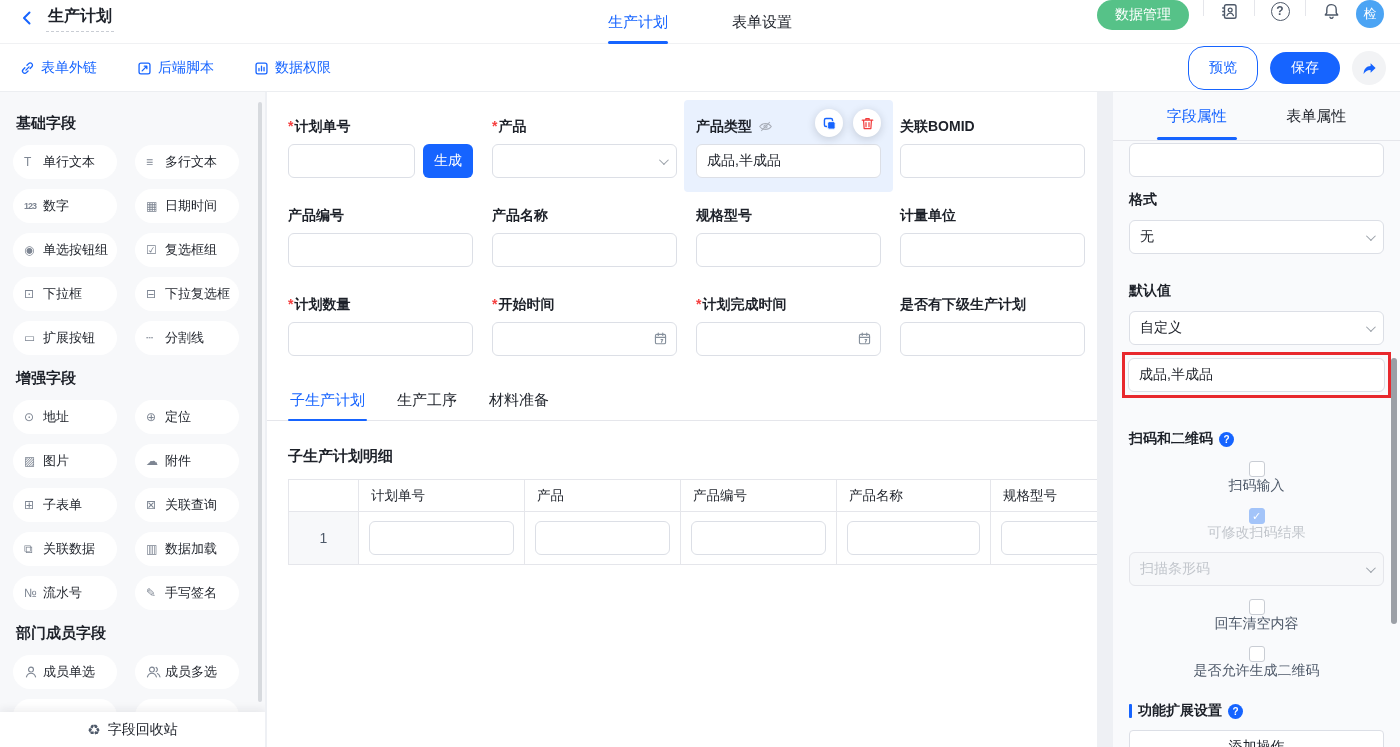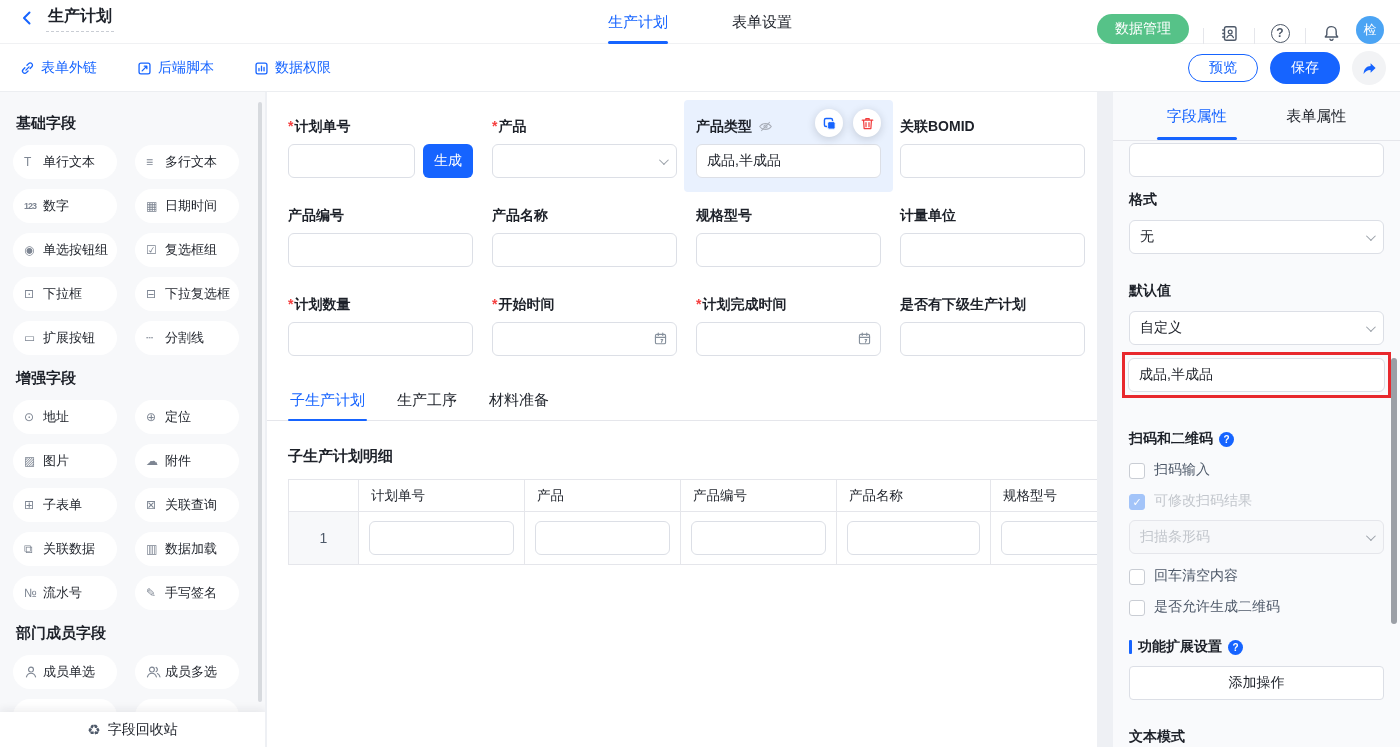--- a/index.html
+++ b/index.html
@@ -9,33 +9,33 @@
 
   
   .header { position:absolute; top:0; left:0; right:0; height:44px; background:#fff; border-bottom:1px solid #f0f1f3; z-index:30; }
   .hdr-left { position:absolute; left:16px; top:0; height:36px; display:flex; align-items:center; gap:8px; }
   .back-btn { width:22px; height:22px; display:flex; align-items:center; justify-content:center; cursor:pointer; }
   .page-title { font-size:16px; font-weight:700; border-bottom:1px dashed #c9cdd4; padding:2px 2px 4px; }
   .hdr-tabs { position:absolute; left:50%; transform:translateX(-50%); top:0; height:44px; display:flex; gap:64px; }
   .hdr-tab { position:relative; display:flex; align-items:center; font-size:15px; color:#1d2129; cursor:pointer; }
   .hdr-tab.active { color:#1664ff; }
   .hdr-tab.active::after { content:""; position:absolute; left:0; right:0; bottom:0; height:3px; background:#1664ff; border-radius:2px; }
-  .hdr-right { position:absolute; right:16px; top:0; height:44px; display:flex; align-items:flex-end; gap:14px; }
+  .hdr-right { position:absolute; right:16px; top:0; height:44px; display:flex; align-items:flex-start; gap:14px; }
   .btn-green { height:30px; padding:0 18px; background:#56c288; color:#fff; border:none; border-radius:16px; font-size:14px; cursor:pointer; }
   .vdiv { width:1px; height:16px; background:#e5e6eb; }
   .hicon { width:22px; height:22px; display:flex; align-items:center; justify-content:center; cursor:pointer; }
   .help-circle { width:19px; height:19px; border:1.4px solid #4e5969; border-radius:50%; display:flex; align-items:center; justify-content:center; font-size:12px; color:#4e5969; font-weight:700; }
   .avatar { width:28px; height:28px; border-radius:50%; background:#4ba4f4; color:#fff; font-size:13px; display:flex; align-items:center; justify-content:center; cursor:pointer; }
 
   
   .toolbar { position:absolute; top:44px; left:0; right:0; height:48px; background:#fff; border-bottom:1px solid #eceef1; z-index:20; }
   .tb-links { position:absolute; left:20px; top:0; height:48px; display:flex; align-items:center; gap:40px; }
   .tb-link { display:flex; align-items:center; gap:6px; color:#1664ff; font-size:14px; cursor:pointer; }
   .tb-right { position:absolute; right:14px; top:0; height:48px; display:flex; align-items:center; gap:12px; }
-  .btn-outline { height:28px; width:70px; border:1px solid #1664ff; color:#1664ff; background:#fff; border-radius:16px; font-size:14px; cursor:pointer; }
+  .btn-outline { height:44px; width:70px; border:1px solid #1664ff; color:#1664ff; background:#fff; border-radius:16px; font-size:14px; cursor:pointer; }
   .btn-primary { height:32px; width:70px; border:none; color:#fff; background:#1664ff; border-radius:16px; font-size:14px; cursor:pointer; }
   .btn-share { width:34px; height:34px; border-radius:50%; background:#f2f3f5; border:none; display:flex; align-items:center; justify-content:center; cursor:pointer; }
 
   
   .sidebar { position:absolute; top:92px; left:0; bottom:0; width:265px; background:#f7f8fa; overflow:hidden; padding:14px 12px 0 13px; }
   .sb-title { font-size:15px; font-weight:700; margin:8px 3px 12px; }
   .sb-grid { display:grid; grid-template-columns:104px 104px; column-gap:18px; row-gap:10px; margin-bottom:14px; }
   .pill { height:34px; background:#fff; border-radius:17px; display:flex; align-items:center; padding:0 8px 0 11px; font-size:13px; color:#1d2129; cursor:pointer; white-space:nowrap; }
   .pill .pi { width:19px; flex:none; color:#7d8592; font-size:12px; display:flex; align-items:center; }
   .pill .pi.sm { font-size:9px; letter-spacing:-1px; font-weight:700; }
@@ -82,21 +82,21 @@
   .p-tab { position:relative; font-size:15px; display:flex; align-items:center; color:#1d2129; cursor:pointer; padding:0 6px; }
   .p-tab.active { color:#1664ff; }
   .p-tab.active::after { content:""; position:absolute; left:-4px; right:-4px; bottom:0; height:3px; background:#1664ff; border-radius:2px; }
   .p-body { padding:0 16px; position:relative; height:calc(100% - 49px); }
   .p-label { font-size:14px; font-weight:700; margin-top:14px; }
   .p-label.mt-lg { margin-top:28px; }
   .p-sel { margin-top:11px; height:34px; }
   .red-wrap { margin:7px -7px 0; border:3px solid #e8282d; padding:3px; }
   .sec-hdr { display:flex; align-items:center; gap:6px; font-size:14px; font-weight:700; }
   .q-badge { width:15px; height:15px; border-radius:50%; background:#1664ff; color:#fff; font-size:10px; font-weight:700; display:flex; align-items:center; justify-content:center; }
-  .cb-row { display:flex; align-items:flex-end; gap:9px; margin-top:13px; font-size:14px; color:#4e5969; cursor:pointer; }
+  .cb-row { display:flex; align-items:center; margin-top:13px; font-size:14px; color:#4e5969; cursor:pointer;flex-direction:column; }
   .cb { width:16px; height:16px; border:1px solid #c9cdd4; border-radius:3px; background:#fff; flex:none; }
   .cb.checked-disabled { background:#a3c4f9; border-color:#a3c4f9; color:#fff; display:flex; align-items:center; justify-content:center; font-size:11px; font-weight:700; }
   .cb-row.disabled { color:#c2c6cc; cursor:default; }
   .selbox.disabled { background:#f7f8fa; border-color:#e5e6eb; color:#c2c6cc; cursor:default; margin-top:10px; }
   .blue-bar { width:3px; height:14px; background:#1664ff; border-radius:1px; }
   .btn-plain { margin-top:10px; width:100%; height:34px; background:#fff; border:1px solid #dcdfe6; border-radius:4px; font-size:14px; color:#1d2129; cursor:pointer; }
   .radio-row { display:flex; justify-content:center; gap:44px; margin-top:13px; font-size:14px; }
   .radio { display:flex; align-items:center; gap:7px; cursor:pointer; color:#4e5969; }
   .radio .dot { width:16px; height:16px; border-radius:50%; border:1px solid #c9cdd4; background:#fff; flex:none; }
   .radio.on { color:#1664ff; }

